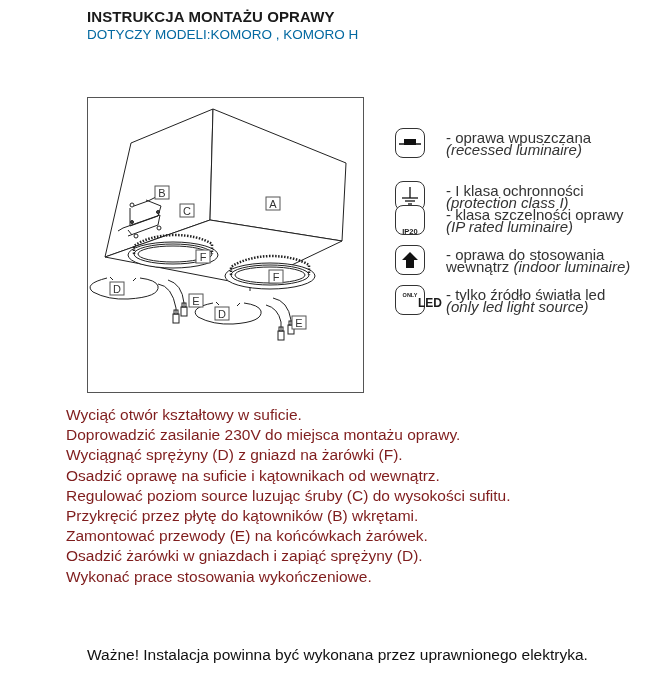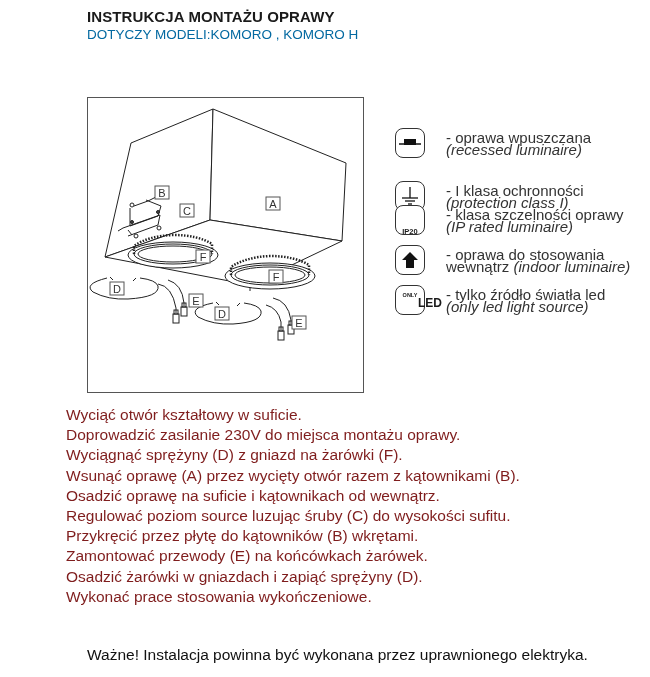--- a/index.html
+++ b/index.html
@@ -176,21 +176,20 @@
       <div>- tylko źródło światła led</div>
       <div class="en">(only led light source)</div>
     </div>
   </div>
 </div>
 
 <div class="steps">
   <div class="step">Wyciąć otwór kształtowy w suficie.</div>
   <div class="step">Doprowadzić zasilanie 230V  do miejsca montażu oprawy.</div>
   <div class="step">Wyciągnąć sprężyny (D) z gniazd na żarówki (F).</div>
-  <div class="step">Wsunąć oprawę (A) przez wycięty otwór razem z kątownikami (B).</div>
   <div class="step">Osadzić oprawę na suficie i kątownikach od wewnątrz.</div>
   <div class="step">Regulować poziom source luzując śruby (C) do wysokości sufitu.</div>
   <div class="step">Przykręcić przez płytę do kątowników (B) wkrętami.</div>
   <div class="step">Zamontować przewody (E) na końcówkach żarówek.</div>
   <div class="step">Osadzić żarówki w gniazdach i zapiąć sprężyny (D).</div>
   <div class="step">Wykonać prace stosowania wykończeniowe.</div>
 </div>
 
 <div class="warning">Ważne! Instalacja powinna być wykonana przez uprawnionego elektryka.</div>
 

